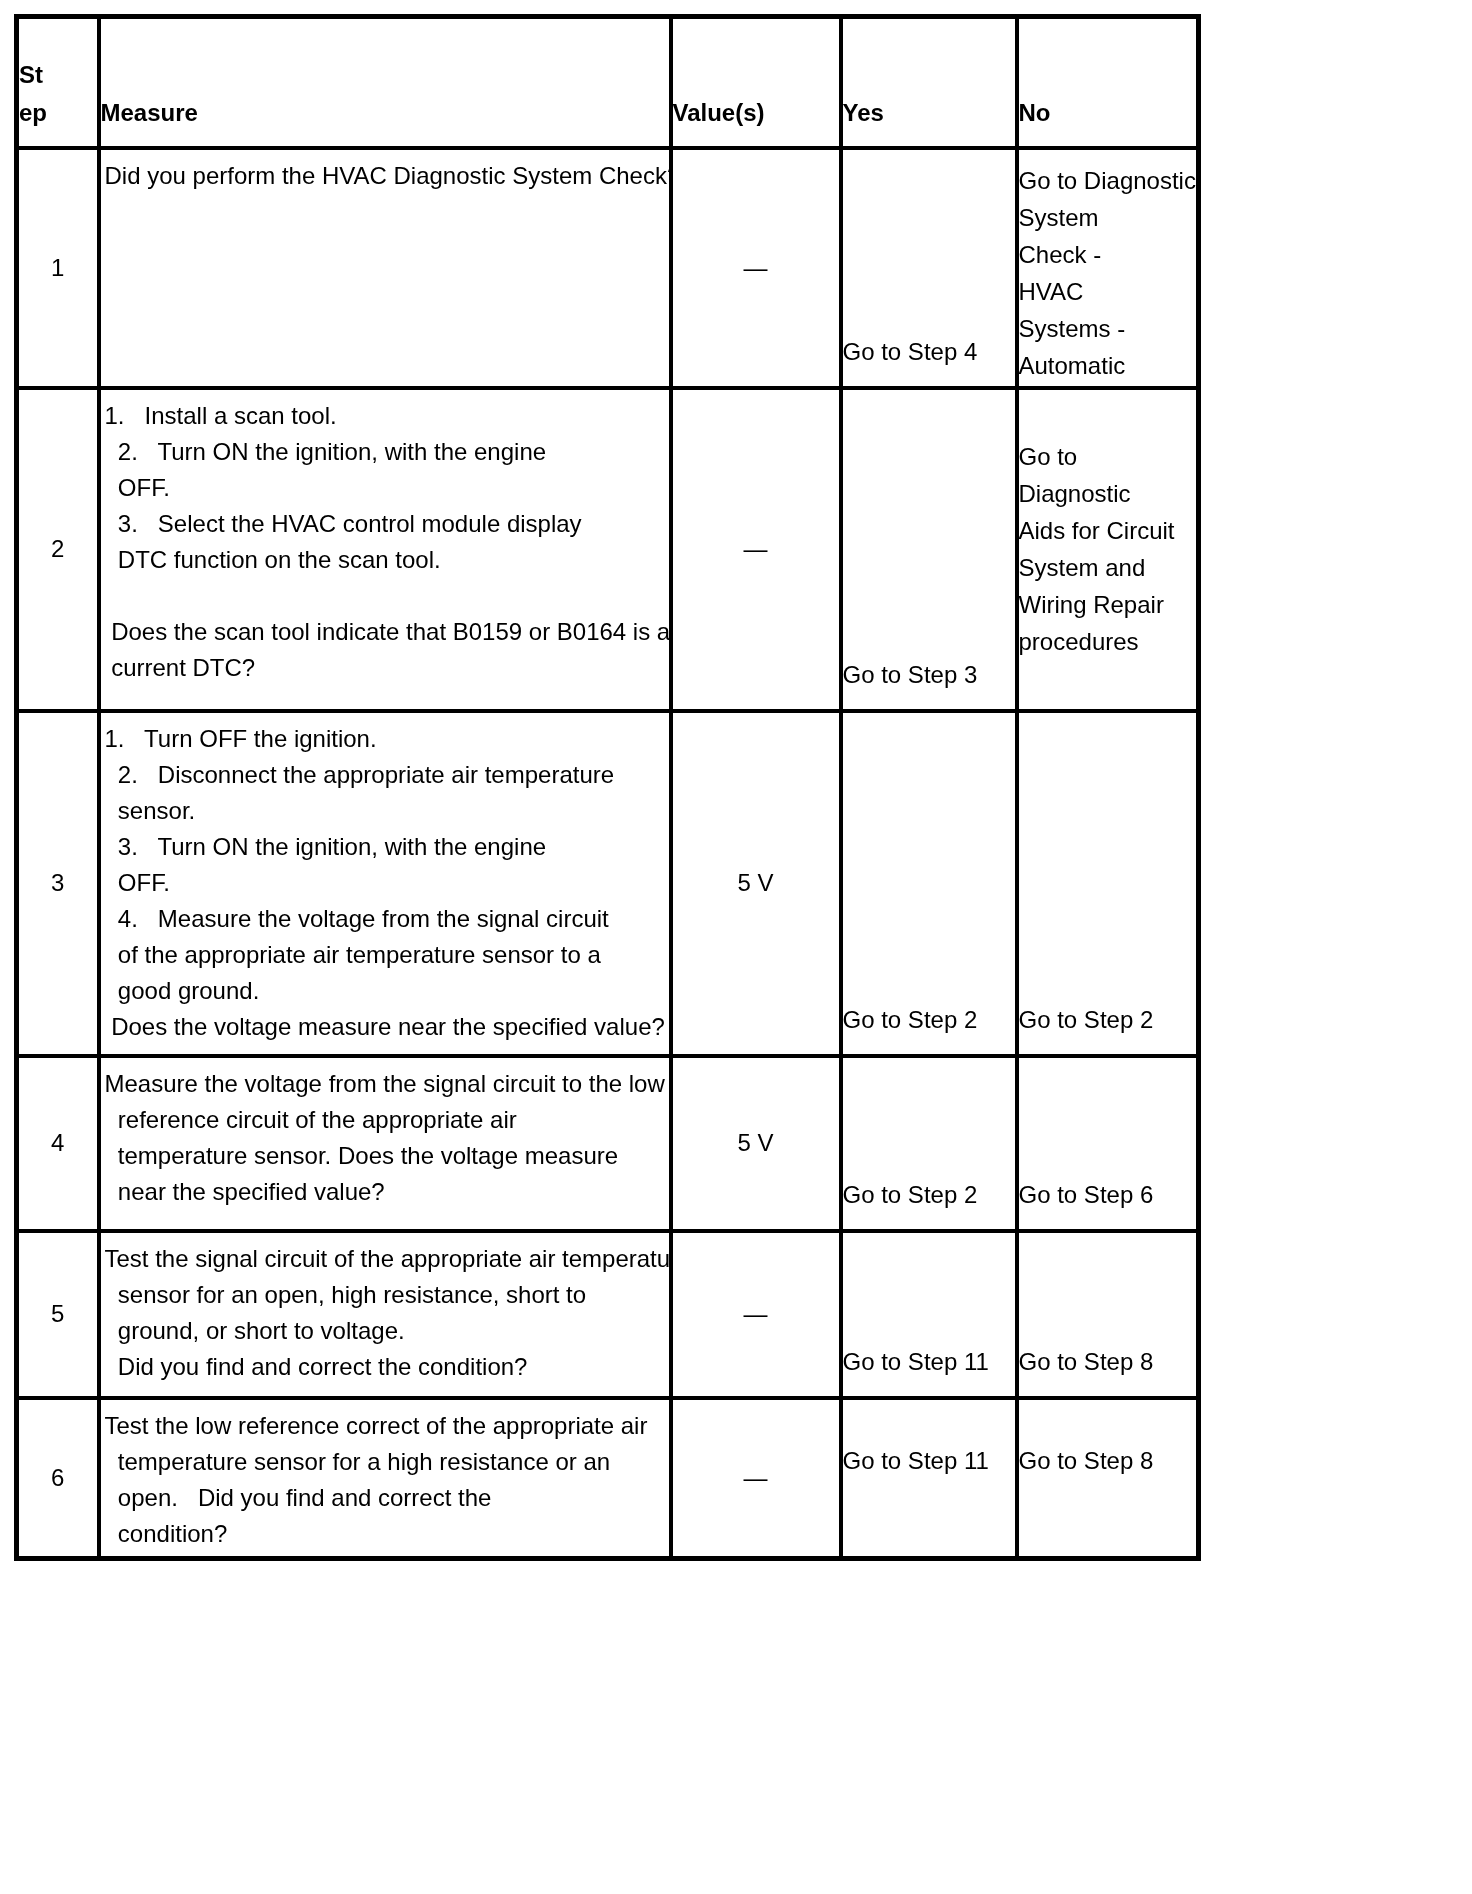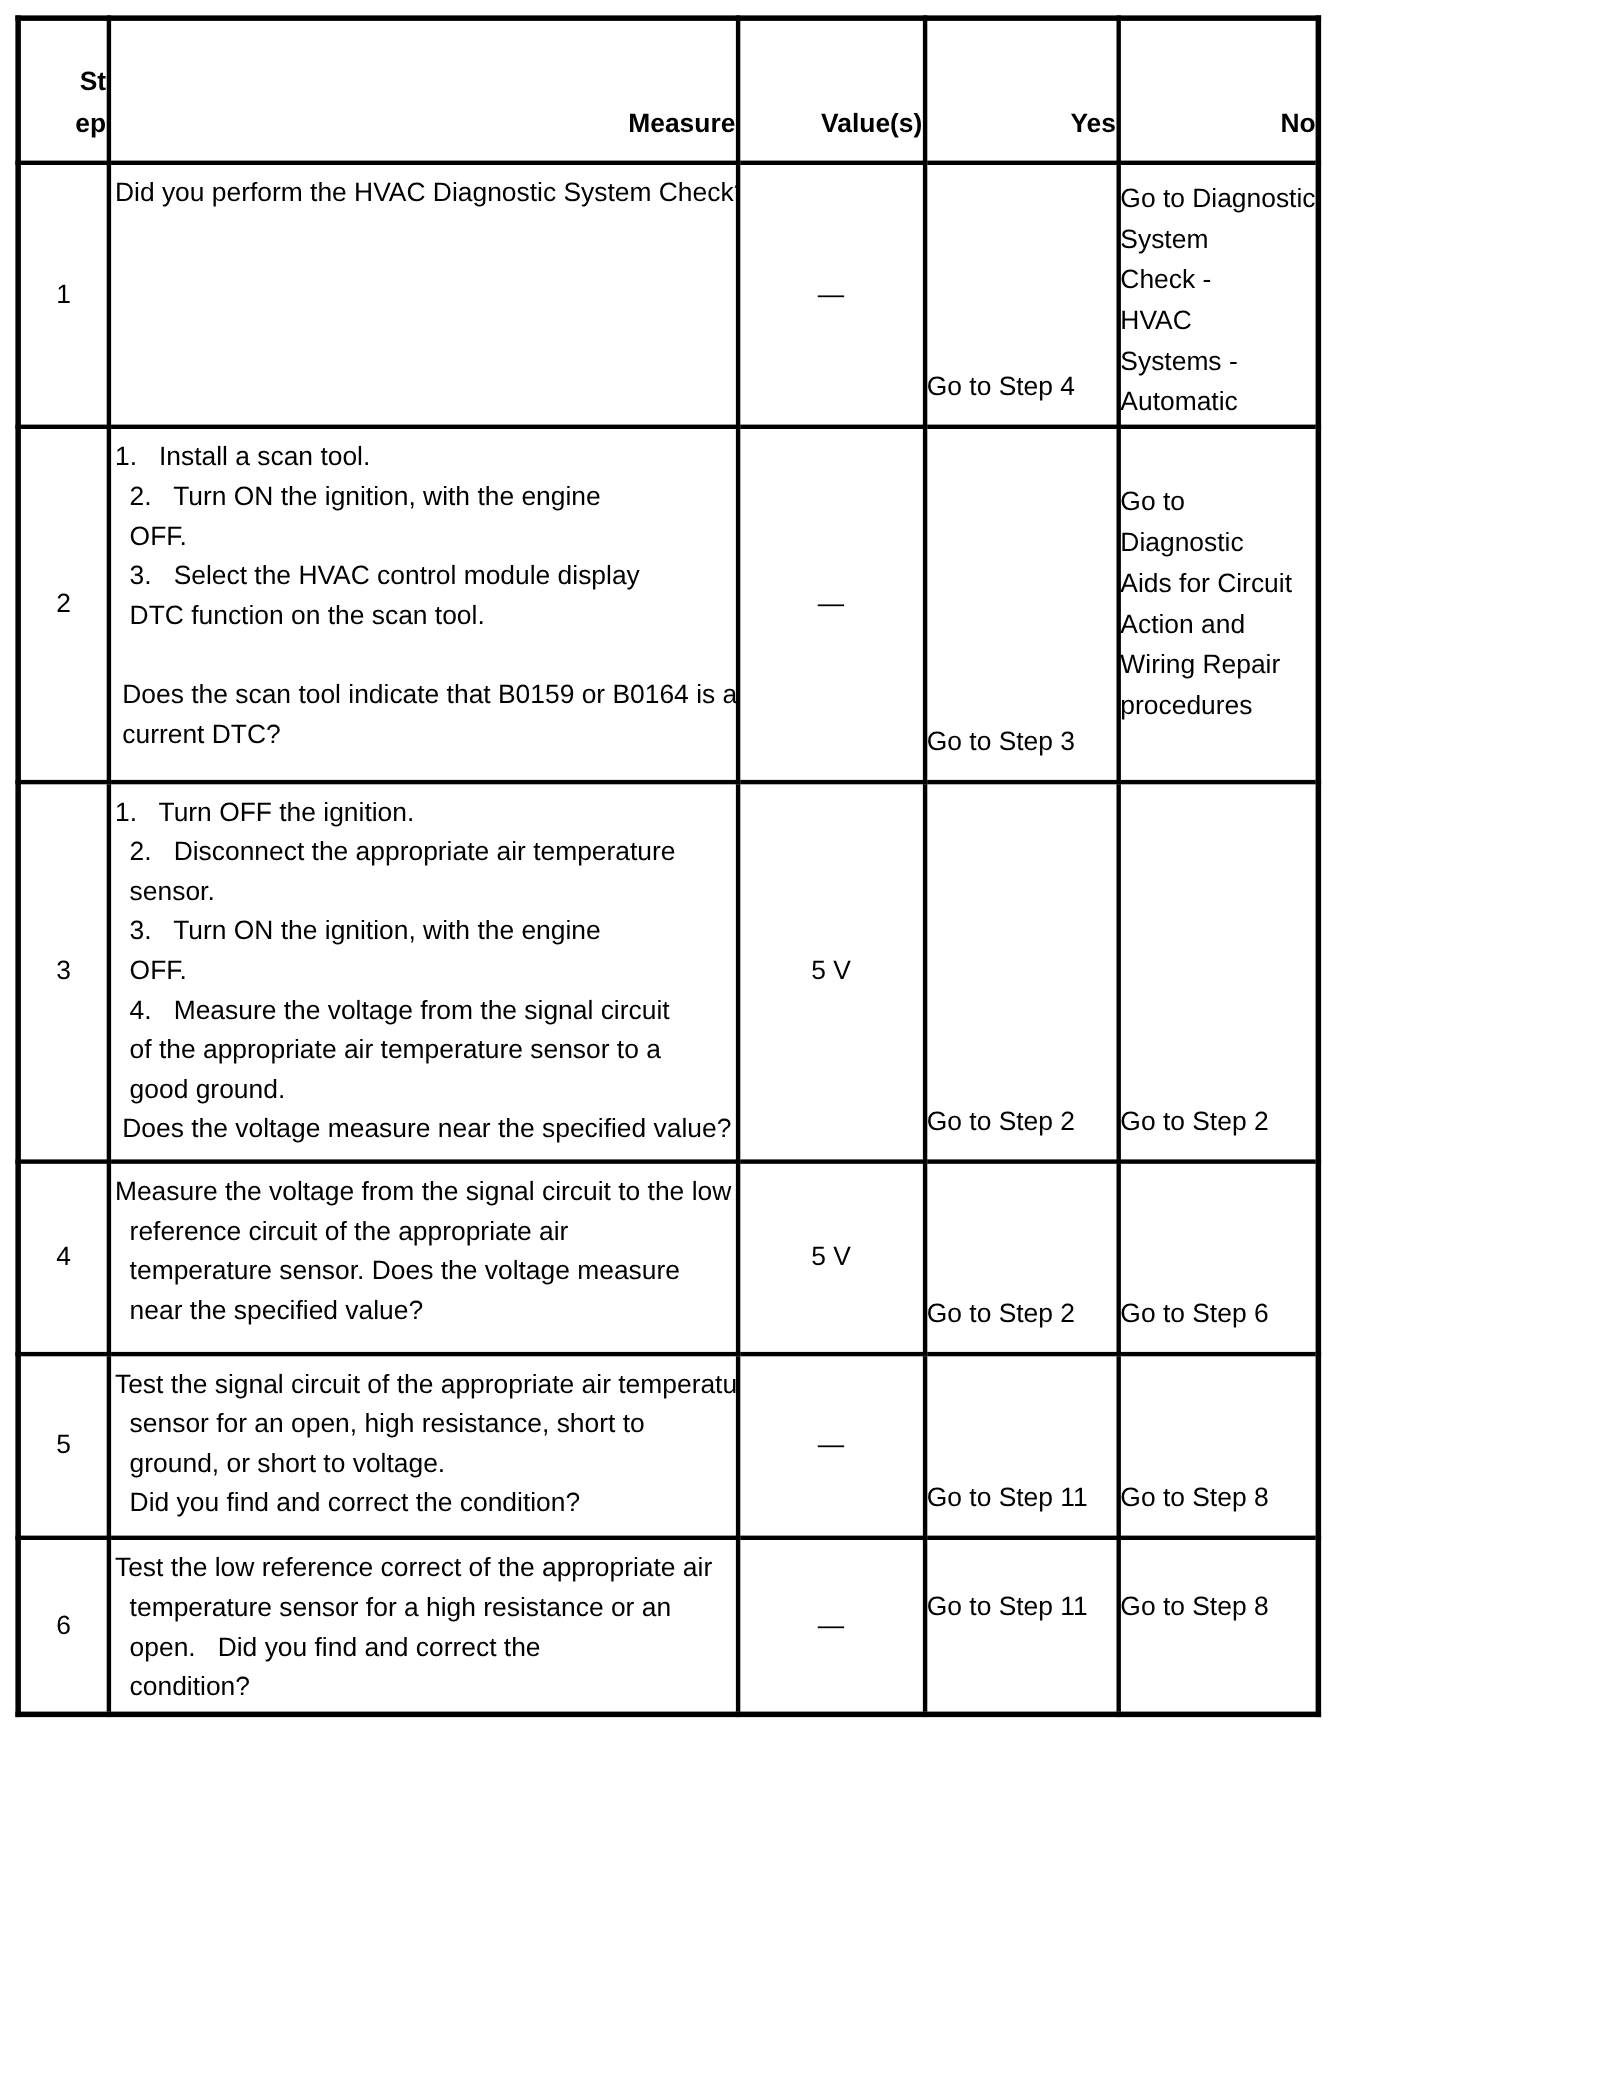--- a/index.html
+++ b/index.html
@@ -21,21 +21,21 @@
     border: 5px solid #000000;
   }
   .diag-table th,
   .diag-table td {
     border: 4px solid #000000;
     overflow: hidden;
     font-size: 24px;
   }
   .diag-table th {
     font-weight: bold;
-    text-align: right;
+    text-align: left;
     vertical-align: bottom;
     padding-bottom: 14px;
     white-space: pre-line;
     line-height: 38px;
   }
   
   .rh-head { height: 131px; }
   .rh-1 { height: 240px; }
   .rh-2 { height: 323px; }
   .rh-3 { height: 345px; }
@@ -110,21 +110,21 @@
   3.   Select the HVAC control module display
   DTC function on the scan tool.
 
  Does the scan tool indicate that B0159 or B0164 is a
  current DTC?</td>
       <td class="cell-value">—</td>
       <td class="cell-goto v-bottom">Go to Step 3</td>
       <td class="cell-goto v-middle">Go to
 Diagnostic
 Aids for Circuit
-Action and
+System and
 Wiring Repair
 procedures</td>
     </tr>
     <tr class="rh-3">
       <td class="cell-step">3</td>
       <td class="cell-action">1.   Turn OFF the ignition.
   2.   Disconnect the appropriate air temperature
   sensor.
   3.   Turn ON the ignition, with the engine
   OFF.

